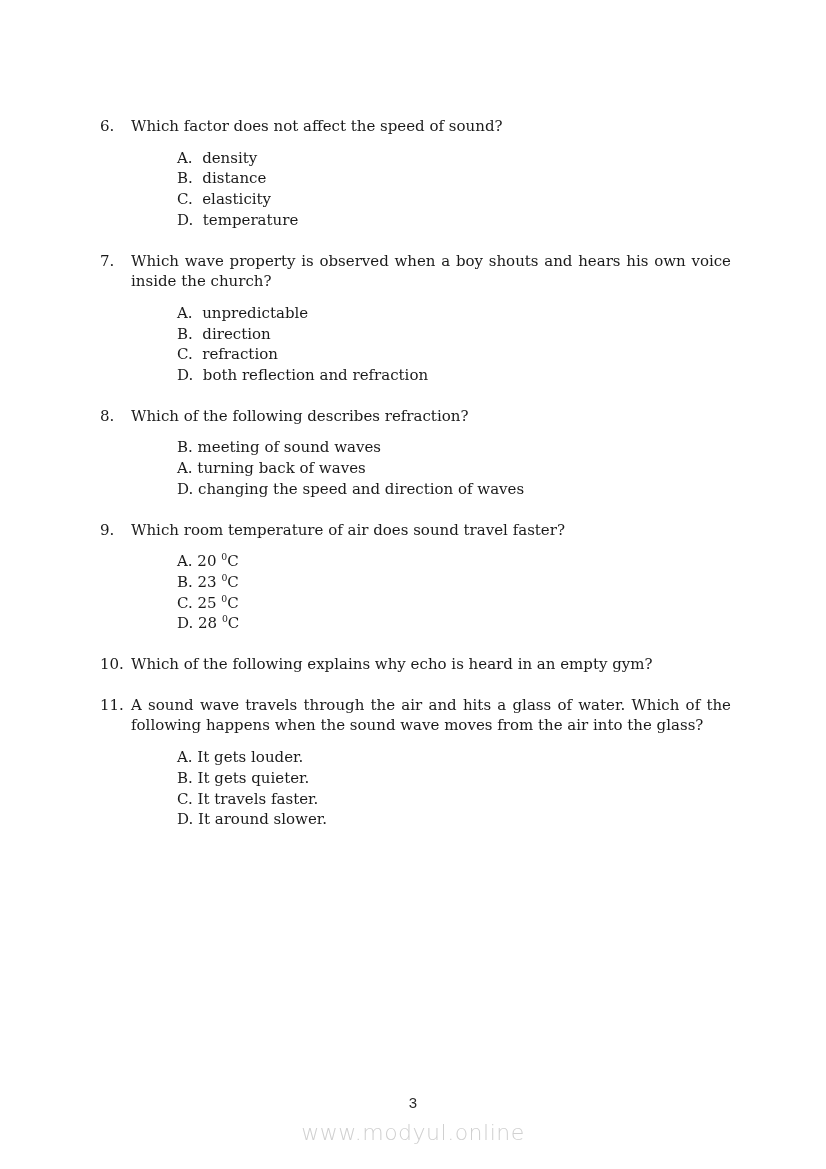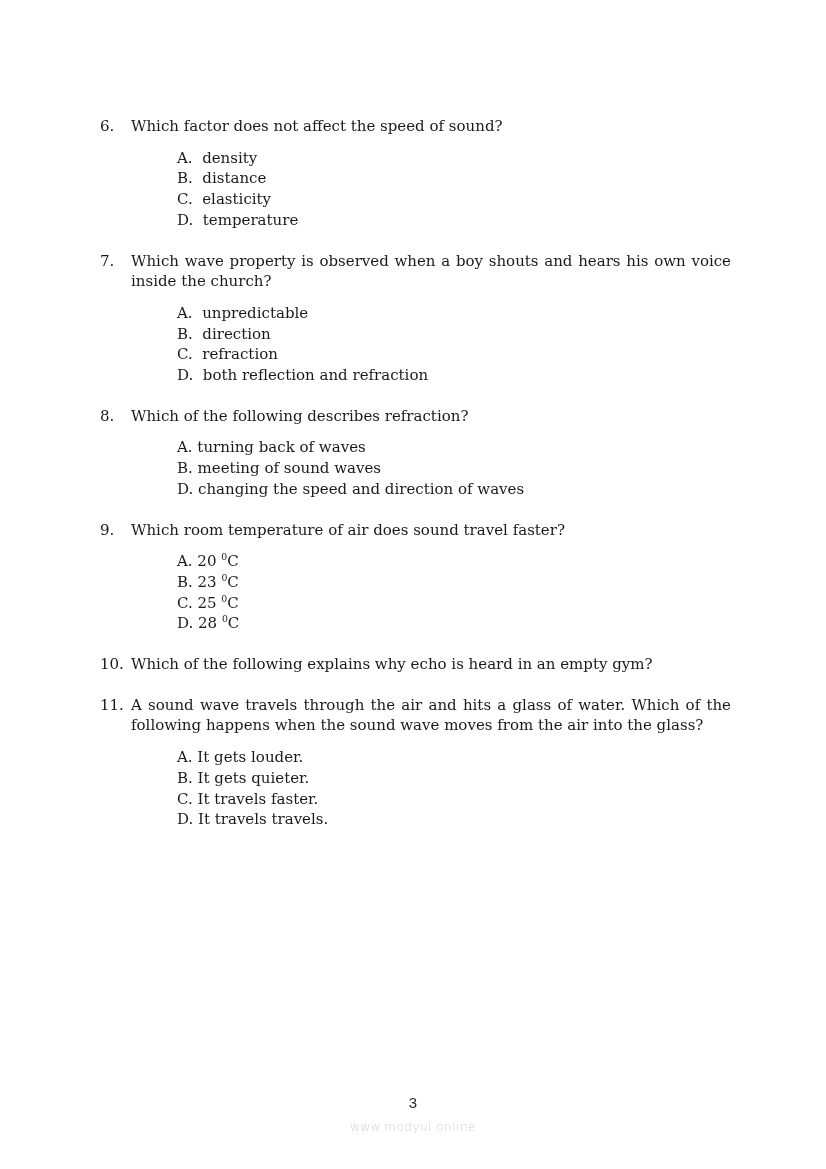--- a/index.html
+++ b/index.html
@@ -65,21 +65,21 @@
     color: #2a2a2a;
   }
   .watermark {
     position: absolute;
     top: 1120px;
     left: 0;
     width: 100%;
     text-align: center;
     font-family: "DejaVu Sans", sans-serif;
     font-weight: 300;
-    font-size: 12px;
+    font-size: 22px;
     letter-spacing: 0.5px;
     color: #d0d0d0;
   }
 </style>
 </head>
 <body>
 
 <div class="page">
   <main class="content">
       <div class="question">
@@ -94,40 +94,40 @@
         <div class="qbody">
           <div class="qline just">Which wave property is observed when a boy shouts and hears his own voice</div>
           <div class="qline">inside the church?</div>
           <div class="options"><div class="option">A.  unpredictable</div><div class="option">B.  direction</div><div class="option">C.  refraction</div><div class="option">D.  both reflection and refraction</div></div>
         </div>
       </div>
       <div class="question">
         <div class="qnum">8.</div>
         <div class="qbody">
           <div class="qline">Which of the following describes refraction?</div>
-          <div class="options"><div class="option">A. turning back of waves</div><div class="option">B. meeting of sound waves</div><div class="option">D. changing the speed and direction of waves</div></div>
+          <div class="options"><div class="option">B. meeting of sound waves</div><div class="option">A. turning back of waves</div><div class="option">D. changing the speed and direction of waves</div></div>
         </div>
       </div>
       <div class="question">
         <div class="qnum">9.</div>
         <div class="qbody">
           <div class="qline">Which room temperature of air does sound travel faster?</div>
           <div class="options"><div class="option">A. 20 <sup>0</sup>C</div><div class="option">B. 23 <sup>0</sup>C</div><div class="option">C. 25 <sup>0</sup>C</div><div class="option">D. 28 <sup>0</sup>C</div></div>
         </div>
       </div>
       <div class="question">
         <div class="qnum">10.</div>
         <div class="qbody">
           <div class="qline">Which of the following explains why echo is heard in an empty gym?</div>
         </div>
       </div>
       <div class="question">
         <div class="qnum">11.</div>
         <div class="qbody">
           <div class="qline just">A sound wave travels through the air and hits a glass of water. Which of the</div>
           <div class="qline">following happens when the sound wave moves from the air into the glass?</div>
-          <div class="options"><div class="option">A. It gets louder.</div><div class="option">B. It gets quieter.</div><div class="option">C. It travels faster.</div><div class="option">D. It travels travels.</div></div>
+          <div class="options"><div class="option">A. It gets louder.</div><div class="option">B. It gets quieter.</div><div class="option">C. It travels faster.</div><div class="option">D. It around slower.</div></div>
         </div>
       </div>
     </main>
   <div class="page-number">3</div>
   <div class="watermark">www.modyul.online</div>
 </div>
 
 </body></html>

